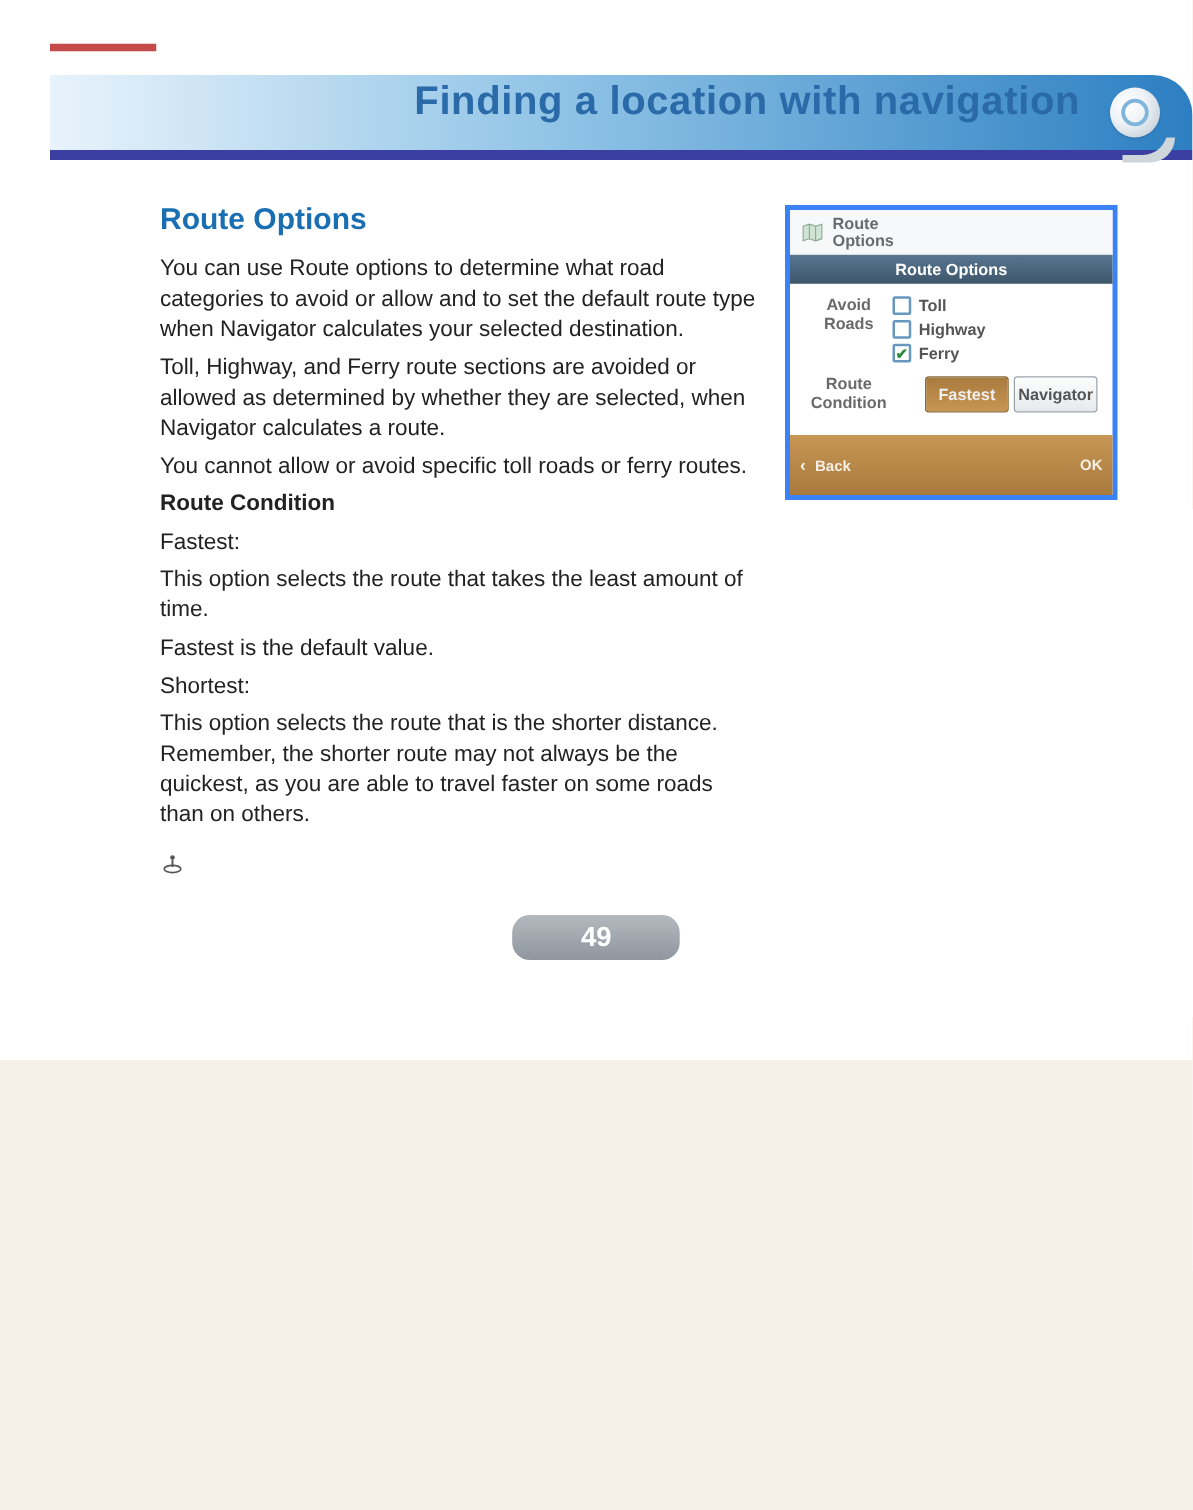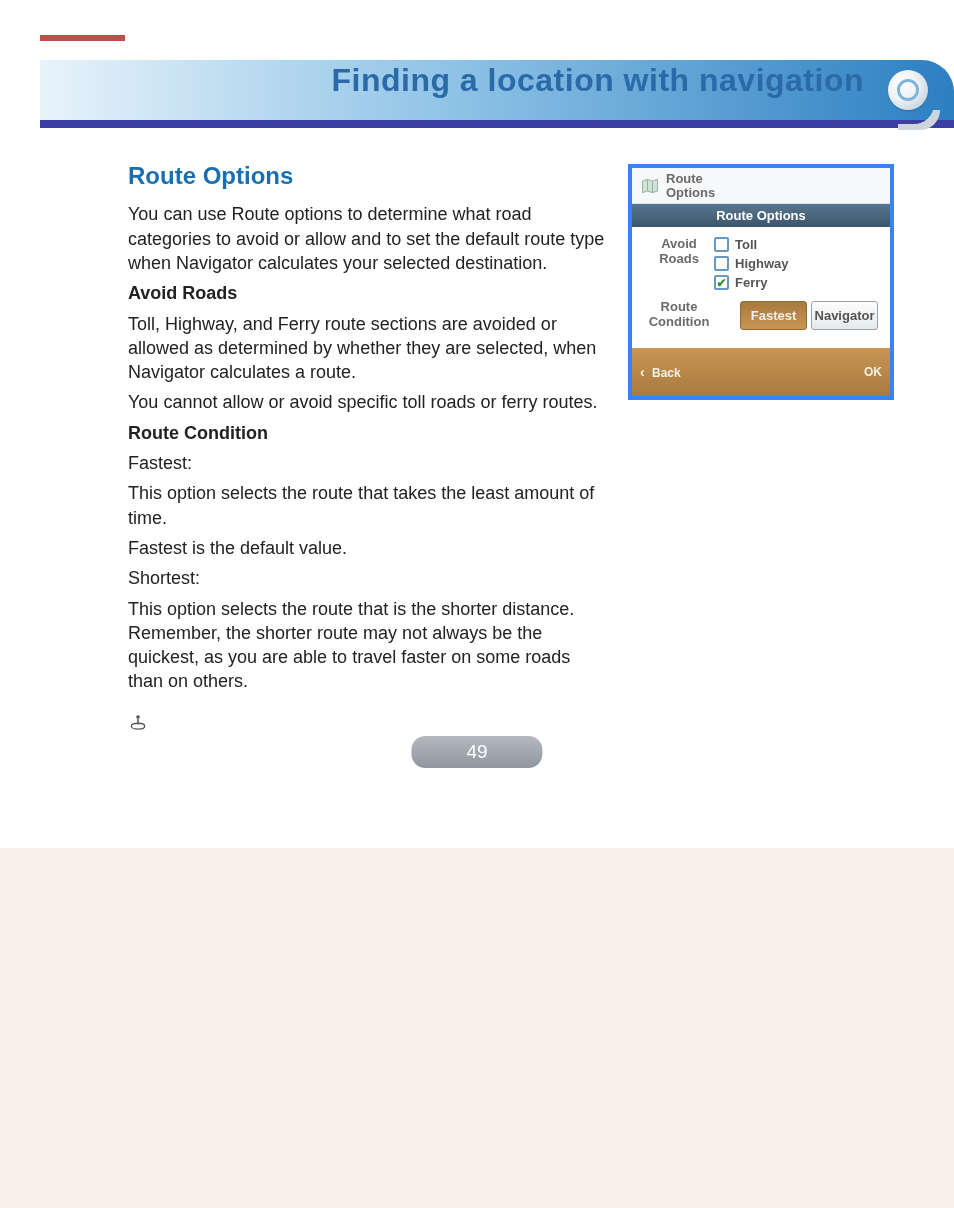--- a/index.html
+++ b/index.html
@@ -220,22 +220,22 @@
   .page-num-wrap {
     position: absolute;
     bottom: 80px;
     left: 50%;
     transform: translateX(-50%);
   }
   .page-num {
     display: inline-block;
     background: linear-gradient(#b4b9bf,#8f969e);
     color: #fff;
-    font-weight: normal;
-    font-size: 19px;
+    font-weight: bold;
+    font-size: 22px;
     padding: 5px 55px;
     border-radius: 14px;
   }
   .map-icon svg { display:block; }
 </style>
 </head>
 <body>
 
 <div class="page">
 
@@ -245,21 +245,20 @@
   <div class="purple-underline"></div>
   <div class="top-corner-dot">
     <div class="top-corner-inner"></div>
   </div>
   <div class="top-corner-tail"></div>
 
   <div class="content">
     <h2>Route Options</h2>
     <p>You can use Route options to determine what road categories to avoid or allow and to set the default route type when Navigator calculates your selected destination.</p>
 
-    <p><strong>Avoid Roads</strong></p>
     <p>Toll, Highway, and Ferry route sections are avoided or allowed as determined by whether they are selected, when Navigator calculates a route.</p>
     <p>You cannot allow or avoid specific toll roads or ferry routes.</p>
 
     <p><strong>Route Condition</strong></p>
     <p>Fastest:</p>
     <p>This option selects the route that takes the least amount of time.</p>
     <p>Fastest is the default value.</p>
     <p>Shortest:</p>
     <p>This option selects the route that is the shorter distance. Remember, the shorter route may not always be the quickest, as you are able to travel faster on some roads than on others.</p>
 

